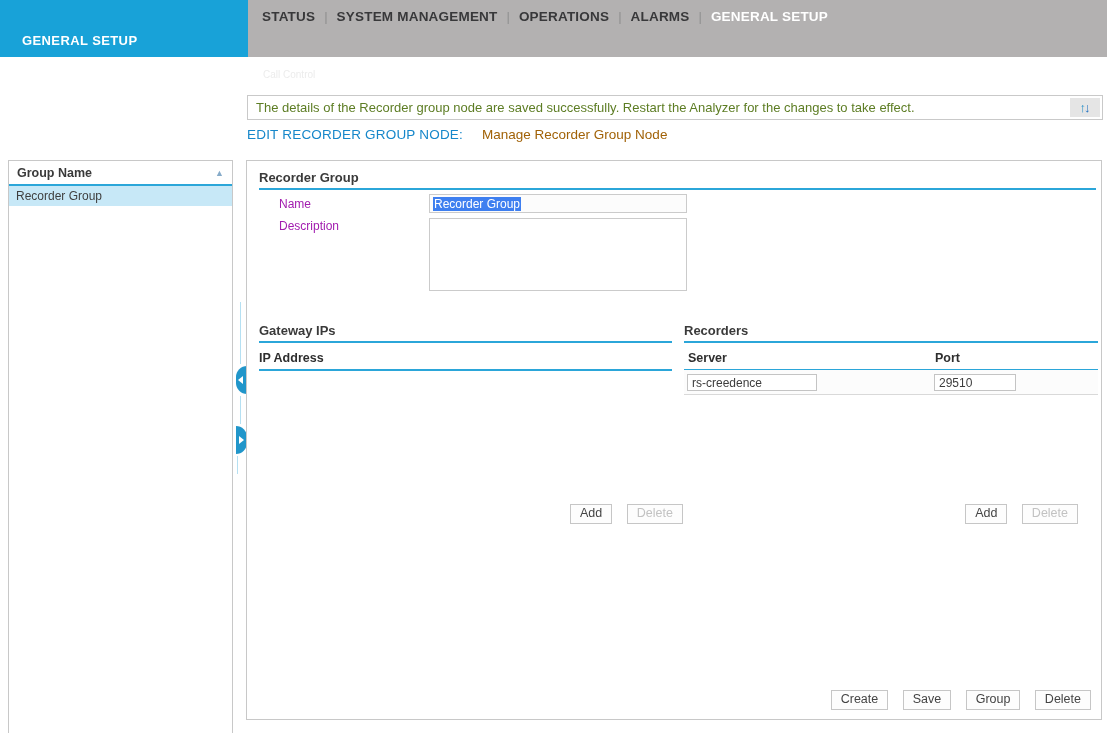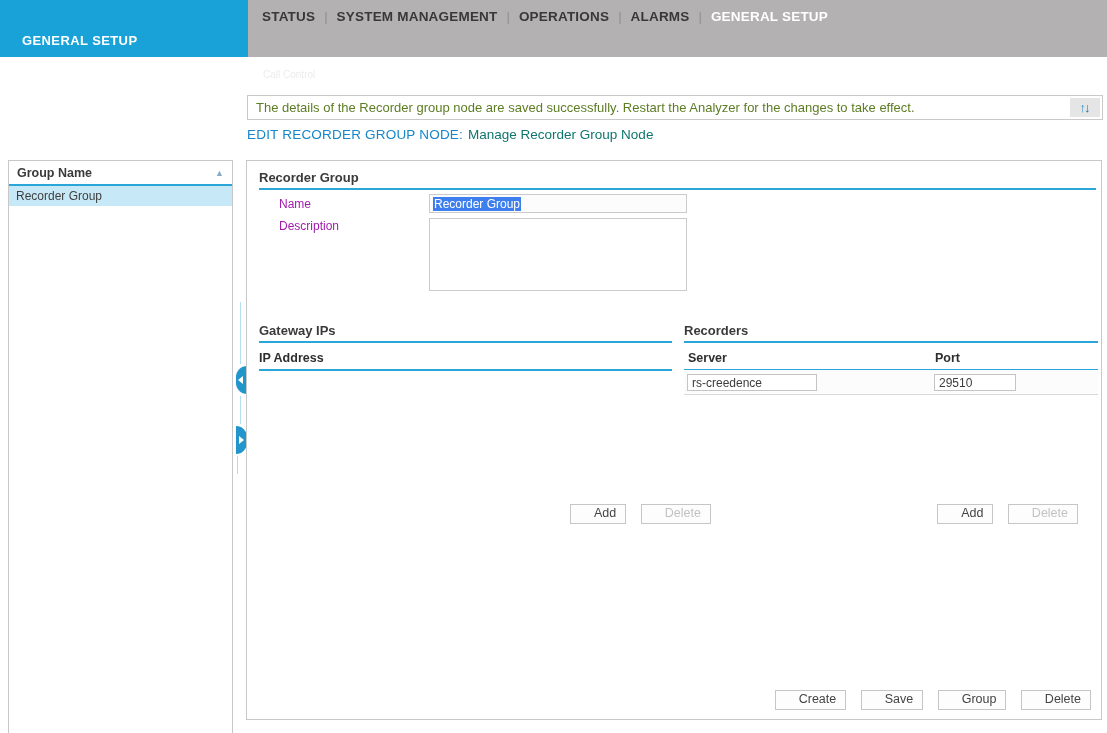--- a/index.html
+++ b/index.html
@@ -38,21 +38,21 @@
   .msgbar-btn {
     position:absolute; right:2px; top:2px; width:30px; height:19px;
     background:#e5e5e5; text-align:center; line-height:18px; cursor:pointer;
   }
   .arrow-up { color:#1f8dc6; font-weight:bold; font-size:13px; }
   .arrow-down { color:#1f6fc0; font-weight:bold; font-size:13px; margin-left:-2px; }
 
   
   .page-heading { position:absolute; left:247px; top:127px; font-size:13.5px; white-space:nowrap; }
   .page-heading .ttl { color:#1687ca; font-weight:normal; letter-spacing:.2px; }
-  .page-heading .sub { color:#0f766e; margin-left:5px;text-align:center; }
+  .page-heading .sub { color:#a16207; margin-left:19px;text-align:center; }
 
   
   .group-panel {
     position:absolute; left:8px; top:160px; width:225px; height:692px;
     border:1px solid #c8c8c8; background:#fff;
   }
   .group-panel-header {
     position:relative; height:25px; line-height:25px; padding:0 8px;
     font-size:12.5px; font-weight:bold; color:#3a3a3a;
     border-bottom:2px solid #2ba6d9; cursor:pointer;
@@ -107,21 +107,21 @@
     position:absolute; top:4px; height:17px; border:1px solid #c4c4c4;
     background:#fff; font-size:12px; color:#3c3c3c; padding:0 4px;
     font-family:"Liberation Sans",sans-serif;
   }
   .server-input { left:3px; width:130px; }
   .port-input { left:250px; width:82px; }
 
   .btn {
     display:inline-block; font-size:12.5px; color:#444;
     background:#fdfdfd; border:1px solid #c6c6c6;
-    padding:1px 9px 2px 23px; cursor:pointer;
+    padding:1px 9px 2px 9px; cursor:pointer;
     font-family:"Liberation Sans",sans-serif; line-height:15px;
   }
   .btn.disabled { color:#c2c2c2; cursor:default; }
   .btn + .btn { margin-left:10px; }
   .gw-buttons { position:absolute; left:323px; top:342px; white-space:nowrap; }
   .rec-buttons { position:absolute; right:23px; top:342px; white-space:nowrap; }
   .action-buttons { position:absolute; right:10px; top:528px; white-space:nowrap; }
 </style>
 </head>
 <body>

